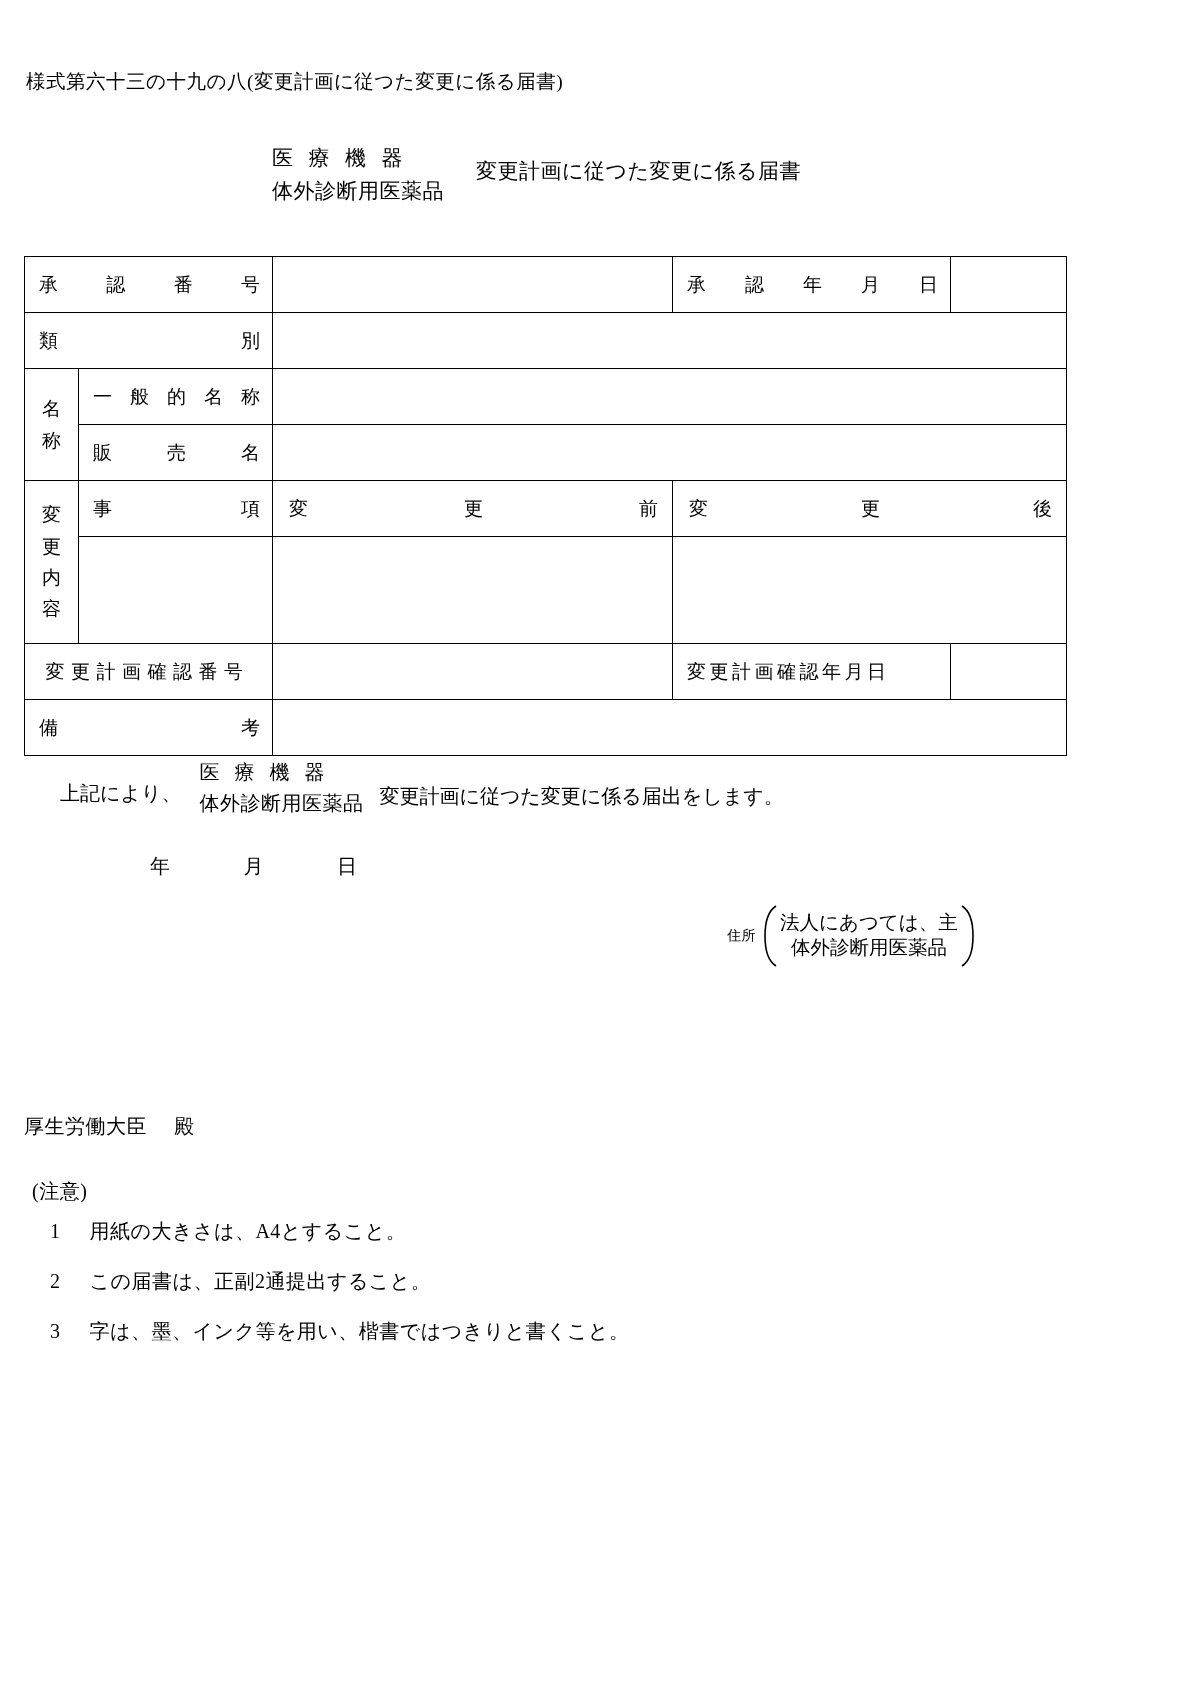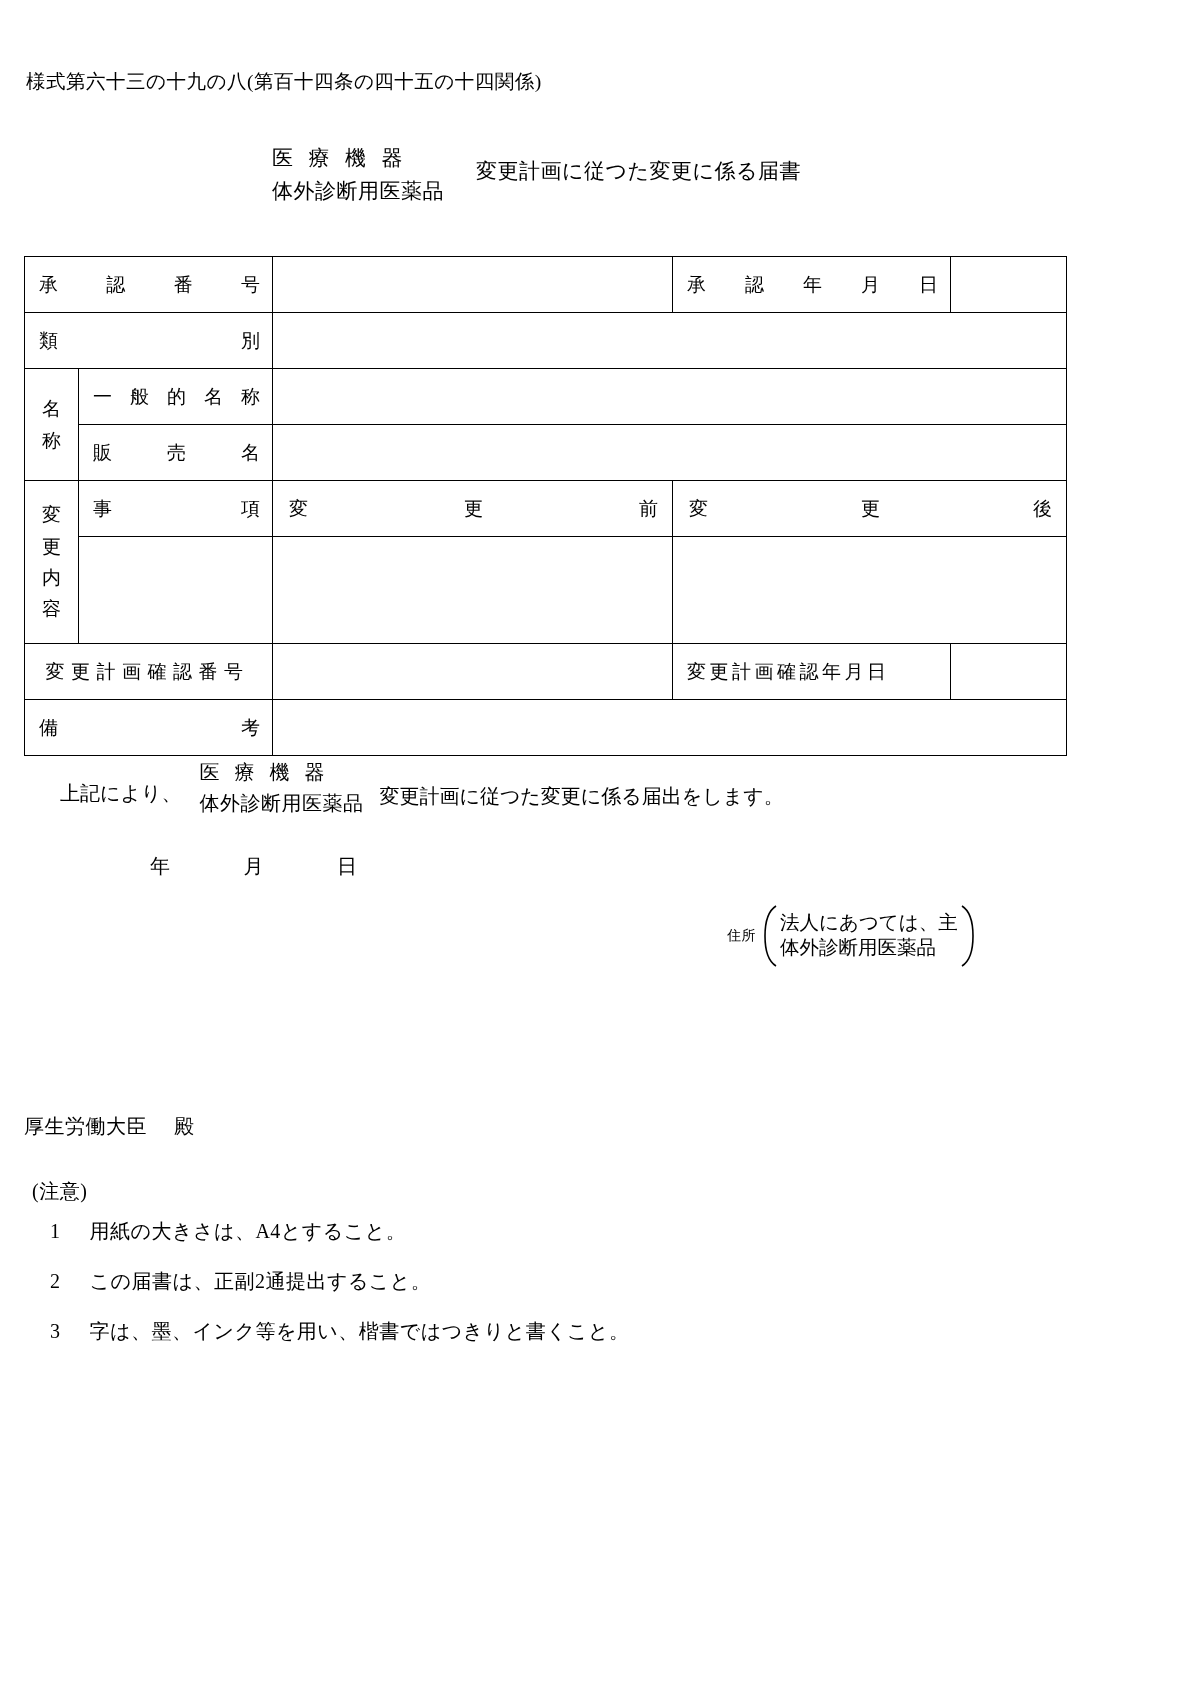--- a/index.html
+++ b/index.html
@@ -166,20 +166,21 @@
   #name-row { left: 727px; top: 1005px; }
 
   .sig-label {
     font-size: 14px;
     letter-spacing: 0.5px;
     margin-right: 6px;
   }
   .brace-group {
     display: flex;
     align-items: center;
+    text-align: center;
   }
   .brace {
     font-size: 18px;
     line-height: 1;
     display: inline-block;
   }
   .brace svg { display: block; }
   .brace-text {
     display: flex;
     flex-direction: column;
@@ -226,21 +227,21 @@
   .note-num {
     display: inline-block;
     width: 34px;
   }
 </style>
 </head>
 <body>
 
 <div class="page">
 
-  <div class="form-no">様式第六十三の十九の八(第百十四条の四十五の十四関係)</div>
+  <div class="form-no">様式第六十三の十九の八(変更計画に従つた変更に係る届書)</div>
 
   <div class="title-block">
     <div class="title-stack">
       <span class="line1">医療機器</span>
       <span class="line2">体外診断用医薬品</span>
     </div>
     <div class="title-main">変更計画に従つた変更に係る届書</div>
   </div>
 
   <table class="form-table">

